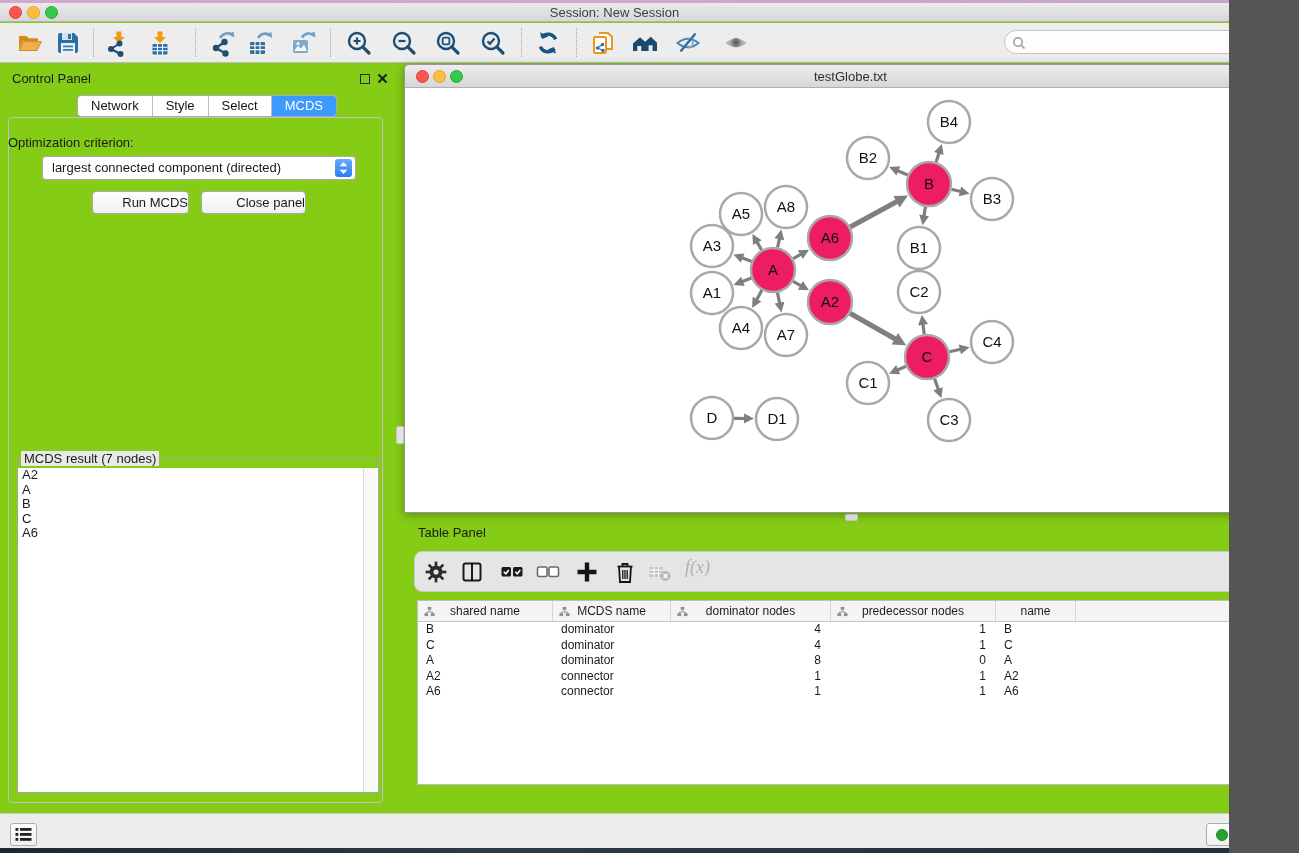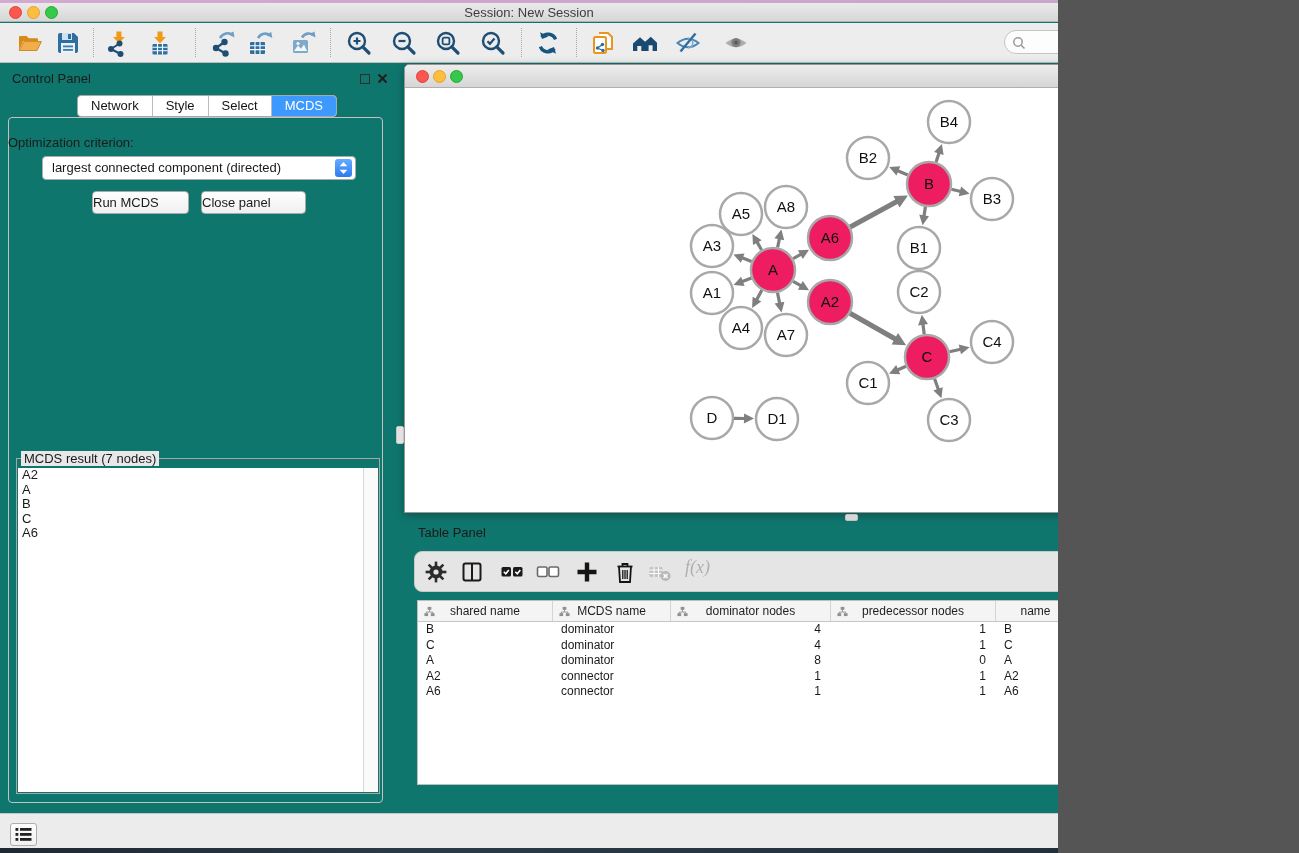--- a/index.html
+++ b/index.html
@@ -1,17 +1,17 @@
 <!DOCTYPE html>
 <html><head>
 <meta charset="utf-8">
 <style>
   * { margin:0; padding:0; box-sizing:border-box; }
   html,body { background:#555; }
-  .app { position:relative; width:1058px; height:853px; background:#0f766e; overflow:hidden;
+  .app { position:relative; width:1229px; height:853px; background:#84cc16; overflow:hidden;
          font-family:"Liberation Sans", sans-serif; font-size:13px; color:#1A1A1A; }
   .abs { position:absolute; }
 
   
   .desktop-top { left:0; top:0; width:100%; height:3px; background:linear-gradient(90deg,#D3A9CF,#C9A4CC); }
   .titlebar { left:0; top:3px; width:100%; height:19px; background:linear-gradient(#EAEAEA,#D7D7D7);
               border-bottom:1px solid #B3B3B3; }
   .tl { position:absolute; top:3px; width:13px; height:13px; border-radius:50%; }
   .tl.red    { background:#FC5650; border:1px solid #E24038; }
   .tl.yellow { background:#FDBE40; border:1px solid #E0A32E; }
@@ -33,21 +33,21 @@
   .panel-float { position:absolute; width:10px; height:10px; border:1.5px solid #2E2E2E; background:transparent; }
   .cp-box { left:8px; top:117px; width:375px; height:686px; border:1px solid #C2C2C2; border-radius:4px; }
   .cp-opt-label { left:8px; top:135px; width:375px; text-align:left; }
   .dropdown { left:42px; top:156px; width:314px; height:24px; background:#fff; border:1px solid #ABABAB;
               border-radius:4px; }
   .dropdown .dd-text { position:absolute; left:9px; top:3px; font-size:13px; }
   .dropdown .dd-step { position:absolute; right:3px; top:2px; width:17px; height:18px; border-radius:3px;
                        background:linear-gradient(#66ACFF,#2E7BF0); }
   .dropdown .dd-step svg { position:absolute; left:3px; top:2px; }
   .btn { position:absolute; height:23px; background:linear-gradient(#FEFEFE,#F0F0F0); border:1px solid #A9A9A9;
-         border-radius:4px; text-align:left; line-height:21px; font-size:13px; cursor:default; }
+         border-radius:4px; text-align:right; line-height:21px; font-size:13px; cursor:default; }
   .fieldset { left:16px; top:458px; width:364px; height:336px; border:1px solid #A6A6A6; }
   .fieldset .legend { position:absolute; top:-8px; left:4px; background:#E8E8E8; padding:0 3px; font-size:13px; }
   .cp-list { position:absolute; left:1px; top:9px; right:16px; bottom:1px; background:#fff; overflow:hidden; }
   .cp-list-item { font-size:13px; line-height:14.5px; padding-left:4px; }
   .cp-scroll { position:absolute; right:1px; top:9px; width:15px; bottom:1px; background:#FAFAFA;
                border-left:1px solid #D8D8D8; }
 
   
   .segmented { position:absolute; display:flex; background:#fff; border:1px solid #A9A9A9; border-radius:4px;
                overflow:hidden; height:22px; box-shadow:0 1px 1px rgba(0,0,0,.10);justify-content:center; }
@@ -304,20 +304,21 @@
         <div class="cp-list-item">A6</div>
       </div>
     <div class="cp-scroll"></div>
   </div>
 
   <div class="abs net-win">
     <div class="net-titlebar">
       <span class="tl red" style="left:11px; top:5px;"></span>
       <span class="tl yellow" style="left:28px; top:5px;"></span>
       <span class="tl green" style="left:45px; top:5px;"></span>
+      <div class="net-title">testGlobe.txt</div>
     </div>
     <div class="net-canvas">
       <svg id="graph-svg" width="891" height="424" viewBox="0 0 891 424">
           <line x1="356.6" y1="162.0" x2="351.4" y2="152.9" stroke="#7F7F7F" stroke-width="3.2"></line>
           <polygon points="347.4,146.0 356.7,152.2 348.0,157.1" fill="#7F7F7F"></polygon>
           <line x1="372.6" y1="159.5" x2="374.7" y2="149.4" stroke="#7F7F7F" stroke-width="3.2"></line>
           <polygon points="376.4,141.5 379.2,152.3 369.4,150.3" fill="#7F7F7F"></polygon>
           <line x1="346.6" y1="173.6" x2="335.8" y2="169.3" stroke="#7F7F7F" stroke-width="3.2"></line>
           <polygon points="328.4,166.4 339.5,165.4 335.9,174.7" fill="#7F7F7F"></polygon>
           <line x1="346.5" y1="190.1" x2="336.0" y2="194.1" stroke="#7F7F7F" stroke-width="3.2"></line>

